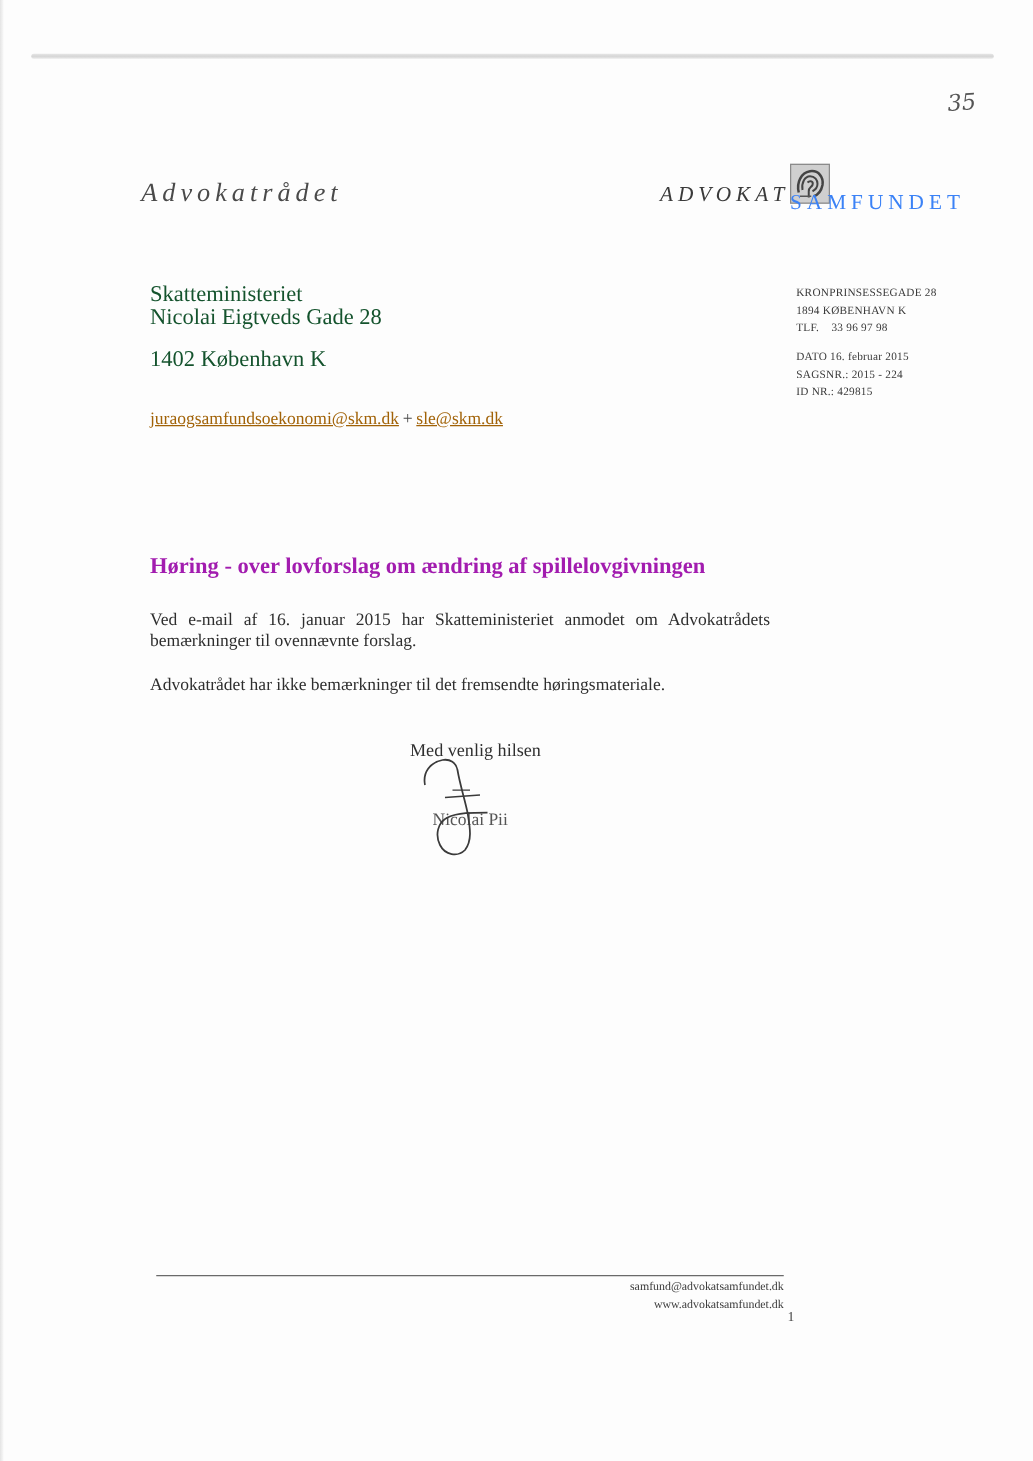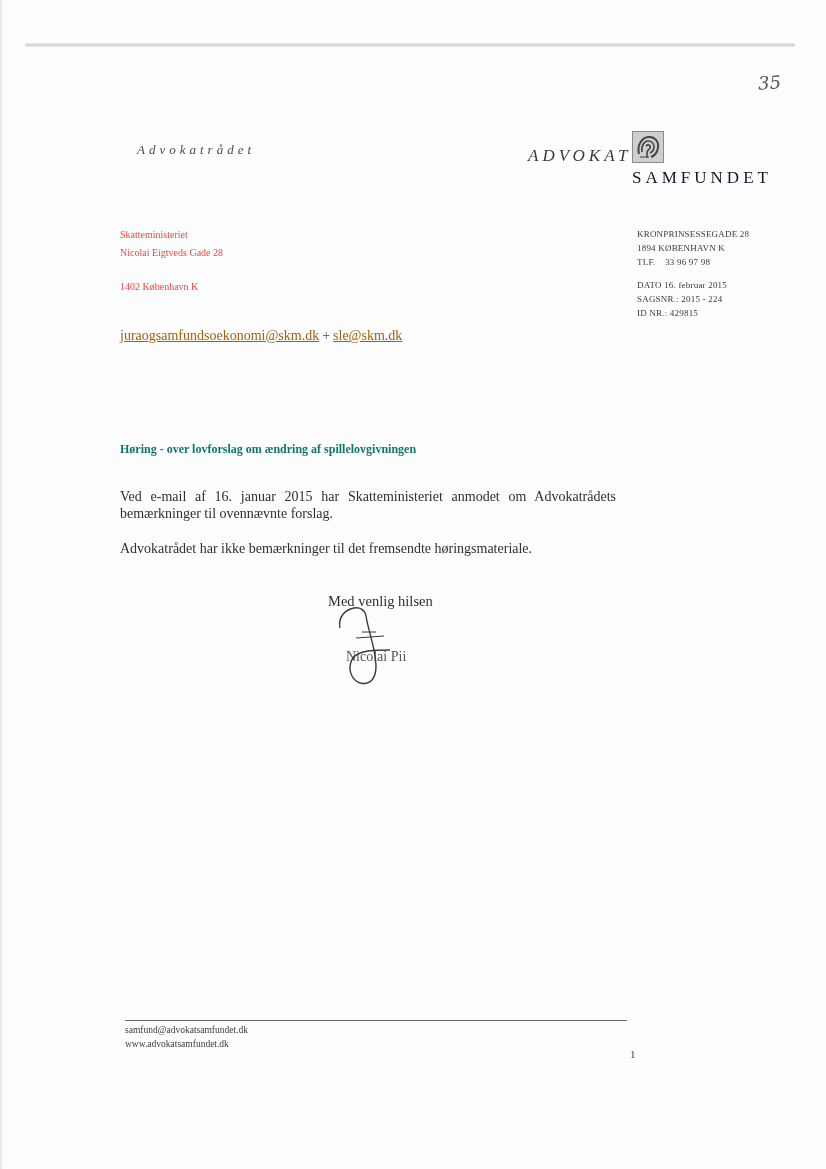--- a/index.html
+++ b/index.html
@@ -16,70 +16,70 @@
     }
     .left-edge {
       left: 0; top: 0; width: 3px; height: 1169px;
       background: linear-gradient(to right, #e4e4e4, #fafafa);
     }
     .page-number {
       left: 758px; top: 72px; font-size: 18px; font-style: italic;
       color: #555; font-family: "DejaVu Serif", serif; transform: rotate(-4deg);
     }
     .council-logo {
-      left: 137px; top: 142px; font-size: 13px; font-style: italic;
+      left: 113px; top: 142px; font-size: 21px; font-style: italic;
       letter-spacing: 4px; color: #4a4a4a;
     }
     .brand-advokat {
       left: 528px; top: 146px; font-size: 17px; letter-spacing: 4px; color: #3a3a3a; font-style: italic;
     }
     .brand-icon {
       left: 632px; top: 131px; width: 32px; height: 32px;
       background: #cfcfcf; border: 1px solid #8a8a8a; box-sizing: border-box;
     }
     .brand-icon svg { display: block; }
     .brand-samfundet {
-      left: 632px; top: 168px; font-size: 17px; letter-spacing: 4px; color: #0f172a;
+      left: 632px; top: 152px; font-size: 17px; letter-spacing: 4px; color: #3b82f6;
     }
     .recipient {
-      left: 120px; top: 226px; font-size: 10px; line-height: 18px; color: #ef4444;
+      left: 120px; top: 226px; font-size: 18px; line-height: 18px; color: #14532d;
     }
     .recipient .spacer { height: 16px; }
     .emails {
       left: 120px; top: 328px; font-size: 14px; color: #4a4a4a;
     }
     .emails a { color: #a16207; text-decoration: underline; }
     .emails .plus { margin: 0 3px; }
     .sender-info {
       left: 637px; top: 227px; font-size: 9px; line-height: 14px;
       color: #3a3a3a; letter-spacing: 0.2px;
     }
     .sender-info .gap { height: 9px; }
     .subject {
-      left: 120px; top: 442px; font-size: 12px; font-weight: bold; color: #0f766e;
+      left: 120px; top: 442px; font-size: 18px; font-weight: bold; color: #a21caf;
     }
     .body-text {
       left: 120px; top: 488px; width: 512px; font-size: 14px; line-height: 17px;
       color: #2e2e2e; text-align: justify;
     }
     .body-text p { margin: 0 16px 18px 0; }
     .body-text p.first { text-align-last: left; }
     .signature-area { left: 300px; top: 588px; width: 200px; height: 110px; }
     .closing {
       position: absolute; left: 28px; top: 5px; font-size: 14.5px; color: #2f2f2f;
     }
     .signer {
       position: absolute; left: 46px; top: 61px; font-size: 14px; color: #555;
     }
     .sig-svg { position: absolute; left: 0; top: 0; }
     .footer-rule {
       left: 125px; top: 1020px; width: 502px; height: 1px; background: #6a6a6a;
     }
     .footer-text {
-      left: 125px; top: 1023px; width: 502px; text-align: left;
+      left: 125px; top: 1023px; width: 502px; text-align: right;
       font-size: 9.5px; line-height: 14px; color: #3a3a3a;
     }
     .footer-mark {
       left: 630px; top: 1048px; font-size: 11px; color: #444;
     }
   </style>
 </head>
 <body>
 
 <div class="abs left-edge"></div>

